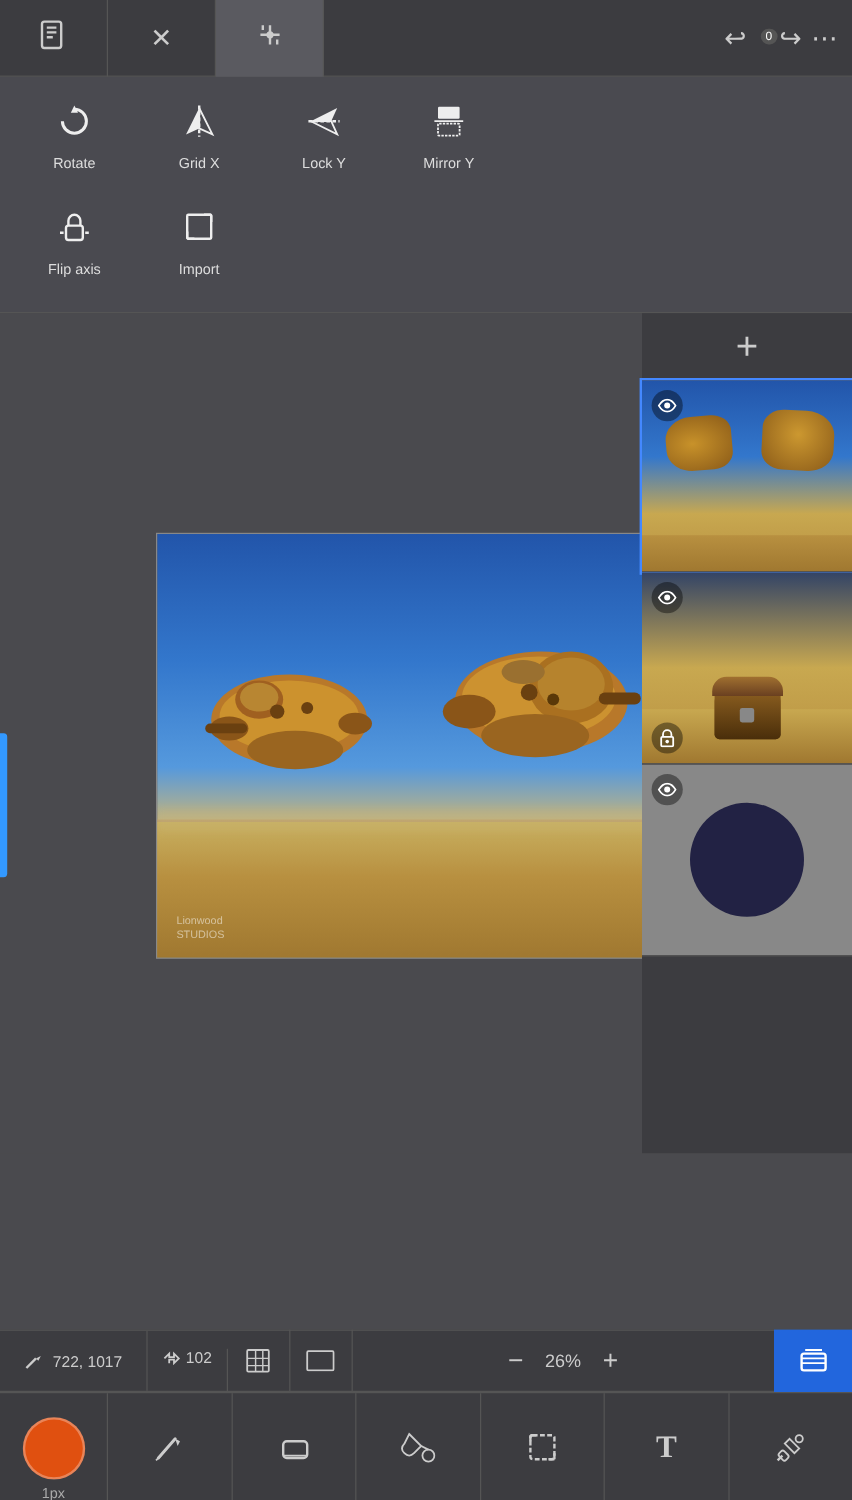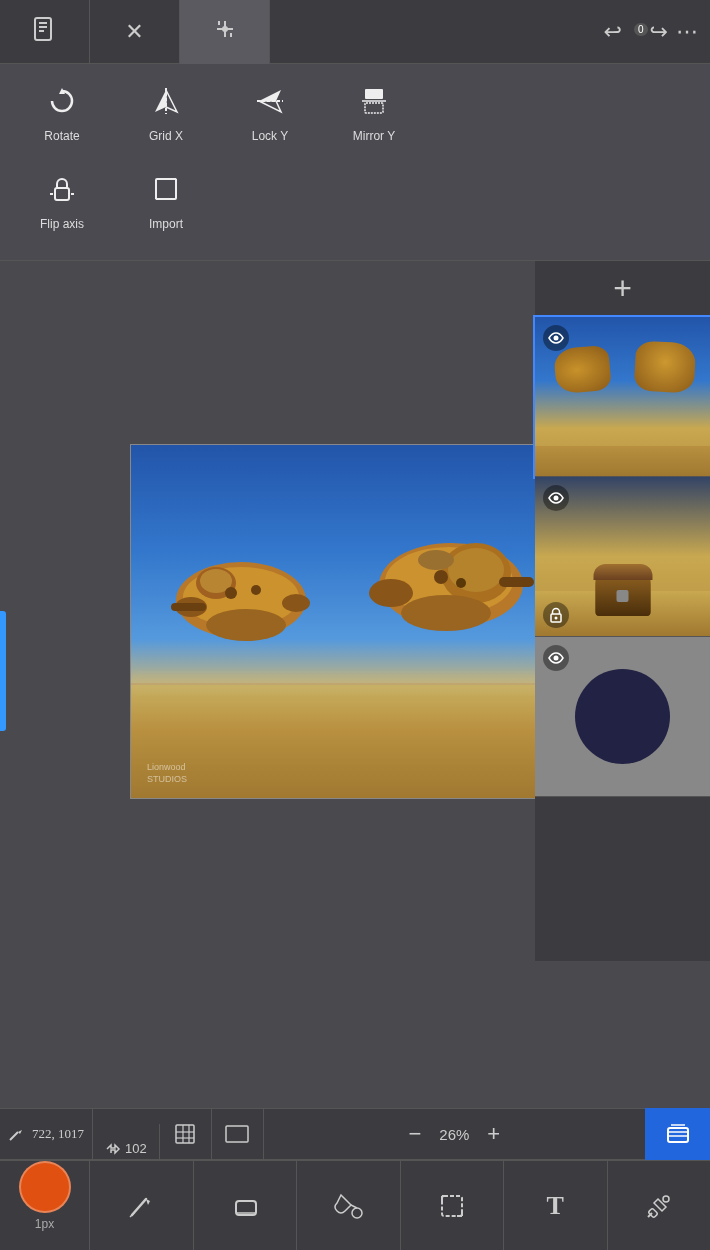--- a/index.html
+++ b/index.html
@@ -278,31 +278,30 @@
       height: 52px;
       background: #3c3c40;
       display: flex;
       align-items: center;
       border-top: 1px solid #555;
       border-bottom: 1px solid #555;
     }
     .status-coords {
       display: flex;
       align-items: center;
-      padding: 0 8px;
+      padding: 0 20px;
       color: #ccc;
       font-size: 13px;
       gap: 8px;
       border-right: 1px solid #555;
       height: 100%;
-      font-family: Liberation Serif, serif;
     }
     .status-size {
       display: flex;
-      align-items: center;
+      align-items: flex-start;
       padding: 0 12px;
       color: #ccc;
       font-size: 13px;
       gap: 4px;
       border-right: 1px solid #555;
       height: 100%;
       margin-top: 29px;
     }
     .status-grid-btn {
       width: 52px;
@@ -363,21 +362,21 @@
       display: flex;
       align-items: center;
       border-top: 1px solid #555;
     }
     .color-swatch {
       width: 90px;
       height: 90px;
       display: flex;
       flex-direction: column;
       align-items: center;
-      justify-content: flex-start;
+      justify-content: flex-end;
       border-right: 1px solid #555;
       gap: 4px;
     }
     .color-circle {
       width: 52px;
       height: 52px;
       border-radius: 50%;
       background: #e05010;
       border: 2px solid rgba(255,255,255,0.3);
       cursor: pointer;

